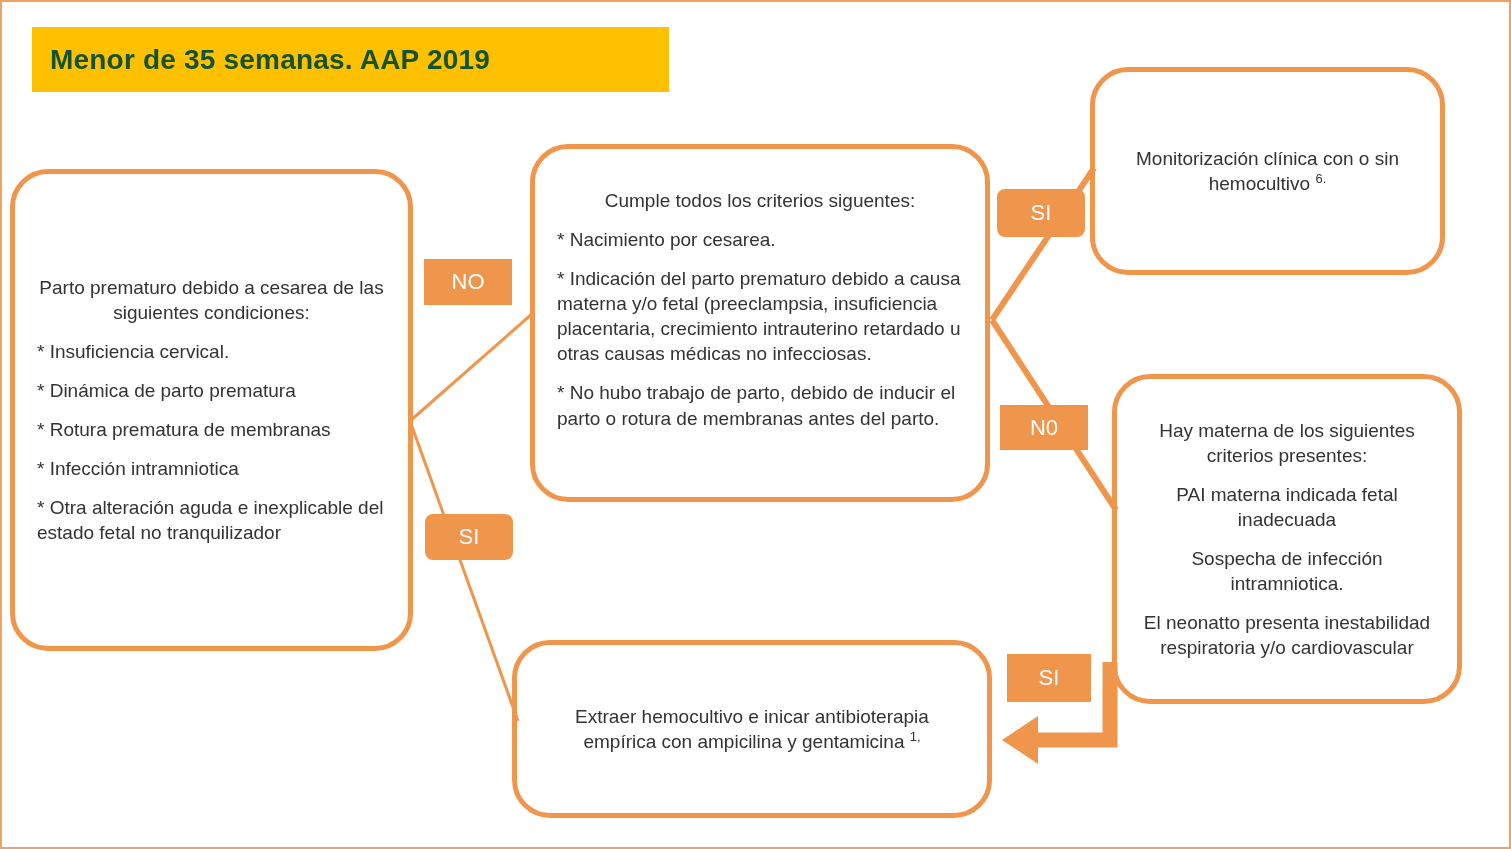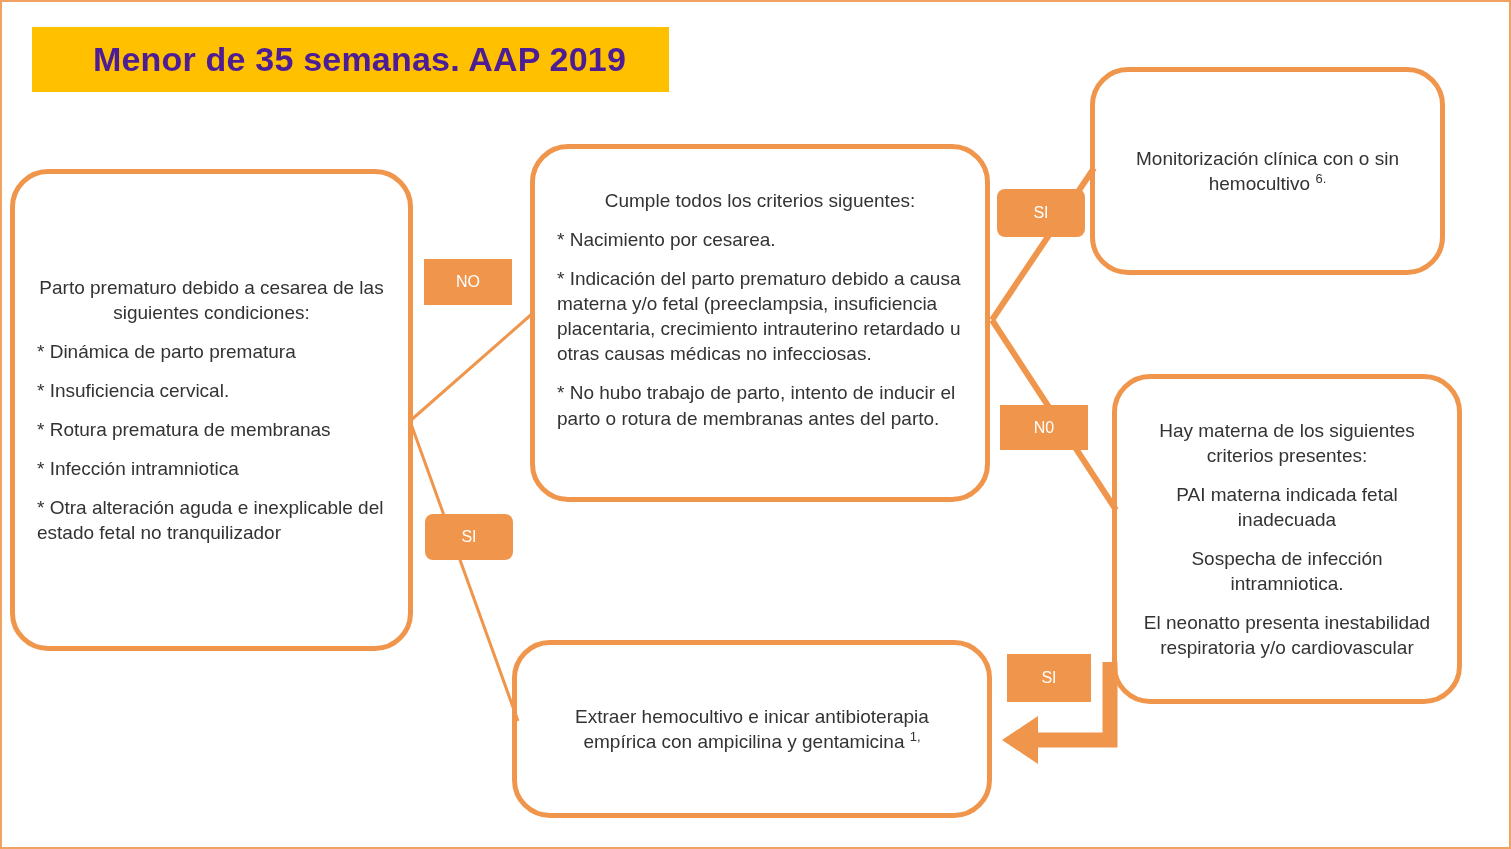--- a/index.html
+++ b/index.html
@@ -8,24 +8,24 @@
     width:1511px;height:849px;
     background:#ffffff;
     border:2px solid #f0a263;
     box-sizing:border-box;
     font-family:"Liberation Sans","DejaVu Sans",sans-serif;
     color:#333333;
     overflow:hidden;
   }
   .banner{
     position:absolute;left:30px;top:25px;width:637px;height:65px;
-    background:#FFC000;color:#4c1d95;
+    background:#FFC000;color:#14532d;
     display:flex;align-items:center;
     padding-left:18px;box-sizing:border-box;
-    font-size:34px;font-weight:bold;letter-spacing:0.2px;justify-content:center;
+    font-size:28px;font-weight:bold;letter-spacing:0.2px;
   }
   .flowbox{
     position:absolute;
     background:#ffffff;
     border:5px solid #F0964C;
     border-radius:38px;
     box-sizing:border-box;
     font-size:19px;line-height:1.32;
     display:flex;flex-direction:column;justify-content:center;
     padding:16px 22px;
@@ -36,21 +36,21 @@
   .center-text{text-align:center;}
   .box-conditions{left:8px;top:167px;width:403px;height:482px;}
   .box-criteria-all{left:528px;top:142px;width:460px;height:358px;justify-content:flex-start;padding-top:32px;}
   .box-monitoring{left:1088px;top:65px;width:355px;height:208px;text-align:center;}
   .box-criteria-any{left:1110px;top:372px;width:350px;height:330px;text-align:center;}
   .box-action{left:510px;top:638px;width:480px;height:178px;text-align:center;}
   .lbl{
     position:absolute;
     background:#F0964C;color:#ffffff;
     display:flex;align-items:center;justify-content:center;
-    font-size:16px;z-index:4;
+    font-size:22px;z-index:4;
   }
   .lbl-no-left{left:422px;top:257px;width:88px;height:46px;}
   .lbl-si-left{left:423px;top:512px;width:88px;height:46px;border-radius:8px;}
   .lbl-si-top{left:995px;top:187px;width:88px;height:48px;border-radius:8px;}
   .lbl-no-right{left:998px;top:403px;width:88px;height:45px;}
   .lbl-si-bottom{left:1005px;top:652px;width:84px;height:48px;}
   svg.connectors{
     position:absolute;left:0;top:0;width:1511px;height:849px;
     z-index:3;pointer-events:none;
   }
@@ -60,32 +60,32 @@
 <body>
 
 <div class="canvas">
 
   <div class="banner">
     <span>Menor de 35 semanas. AAP 2019</span>
   </div>
 
   <div class="flowbox box-conditions">
     <p class="heading-center">Parto prematuro debido a cesarea de las siguientes condiciones:</p>
+    <p>* Insuficiencia cervical.</p>
     <p>* Dinámica de parto prematura</p>
-    <p>* Insuficiencia cervical.</p>
     <p>* Rotura prematura de membranas</p>
     <p>* Infección intramniotica</p>
     <p>* Otra alteración aguda e inexplicable del estado fetal no tranquilizador</p>
   </div>
 
   <div class="flowbox box-criteria-all">
     <p class="heading-center">Cumple todos los criterios siguentes:</p>
     <p>* Nacimiento por cesarea.</p>
     <p>* Indicación del parto prematuro debido a causa materna y/o fetal (preeclampsia, insuficiencia placentaria, crecimiento intrauterino retardado u otras causas médicas no infecciosas.</p>
-    <p>* No hubo trabajo de parto, intento de inducir el parto o rotura de membranas antes del parto.</p>
+    <p>* No hubo trabajo de parto, debido de inducir el parto o rotura de membranas antes del parto.</p>
   </div>
 
   <div class="flowbox box-monitoring">
     <p class="center-text"><span>Monitorización clínica con o sin hemocultivo </span><sup>6.</sup></p>
   </div>
 
   <div class="flowbox box-criteria-any">
     <p>Hay materna de los siguientes criterios presentes:</p>
     <p>PAI materna indicada fetal inadecuada</p>
     <p>Sospecha de infección intramniotica.</p>

